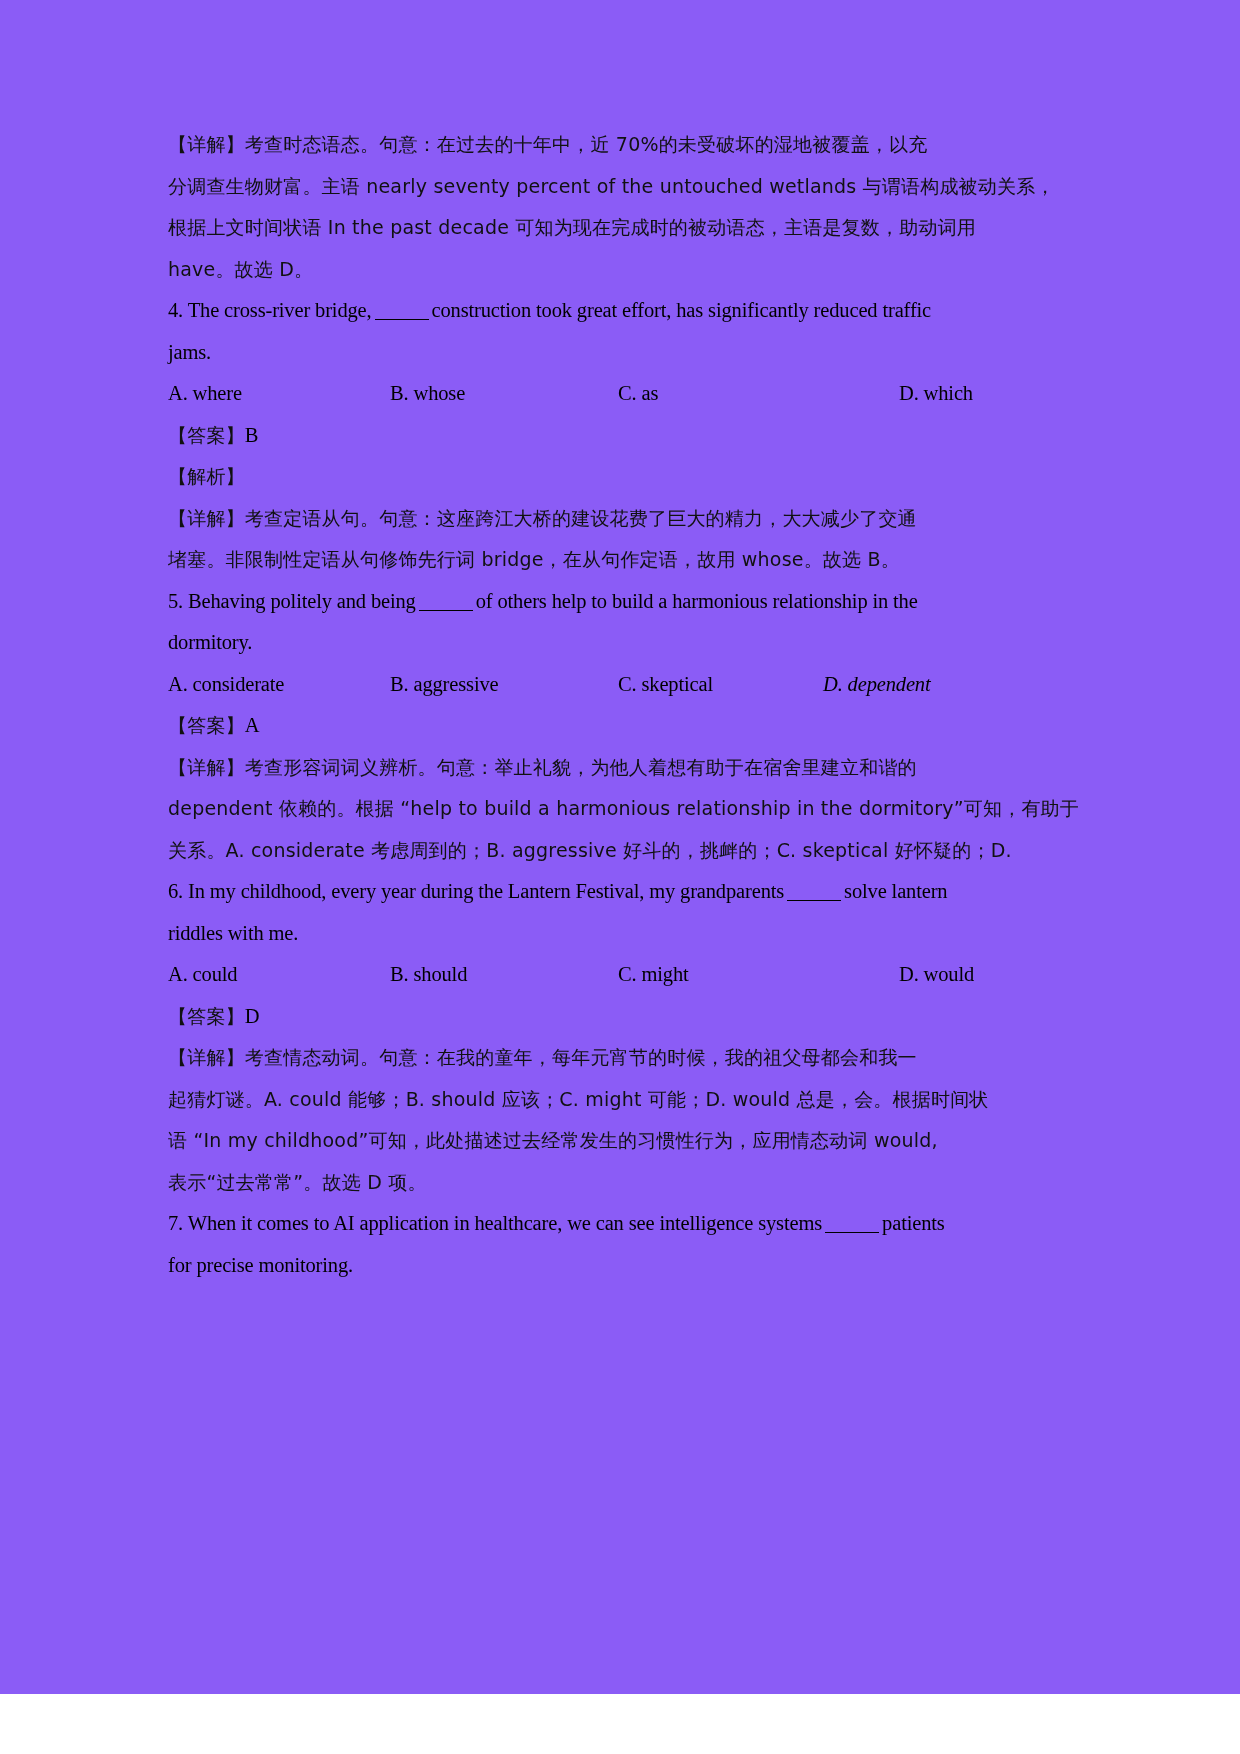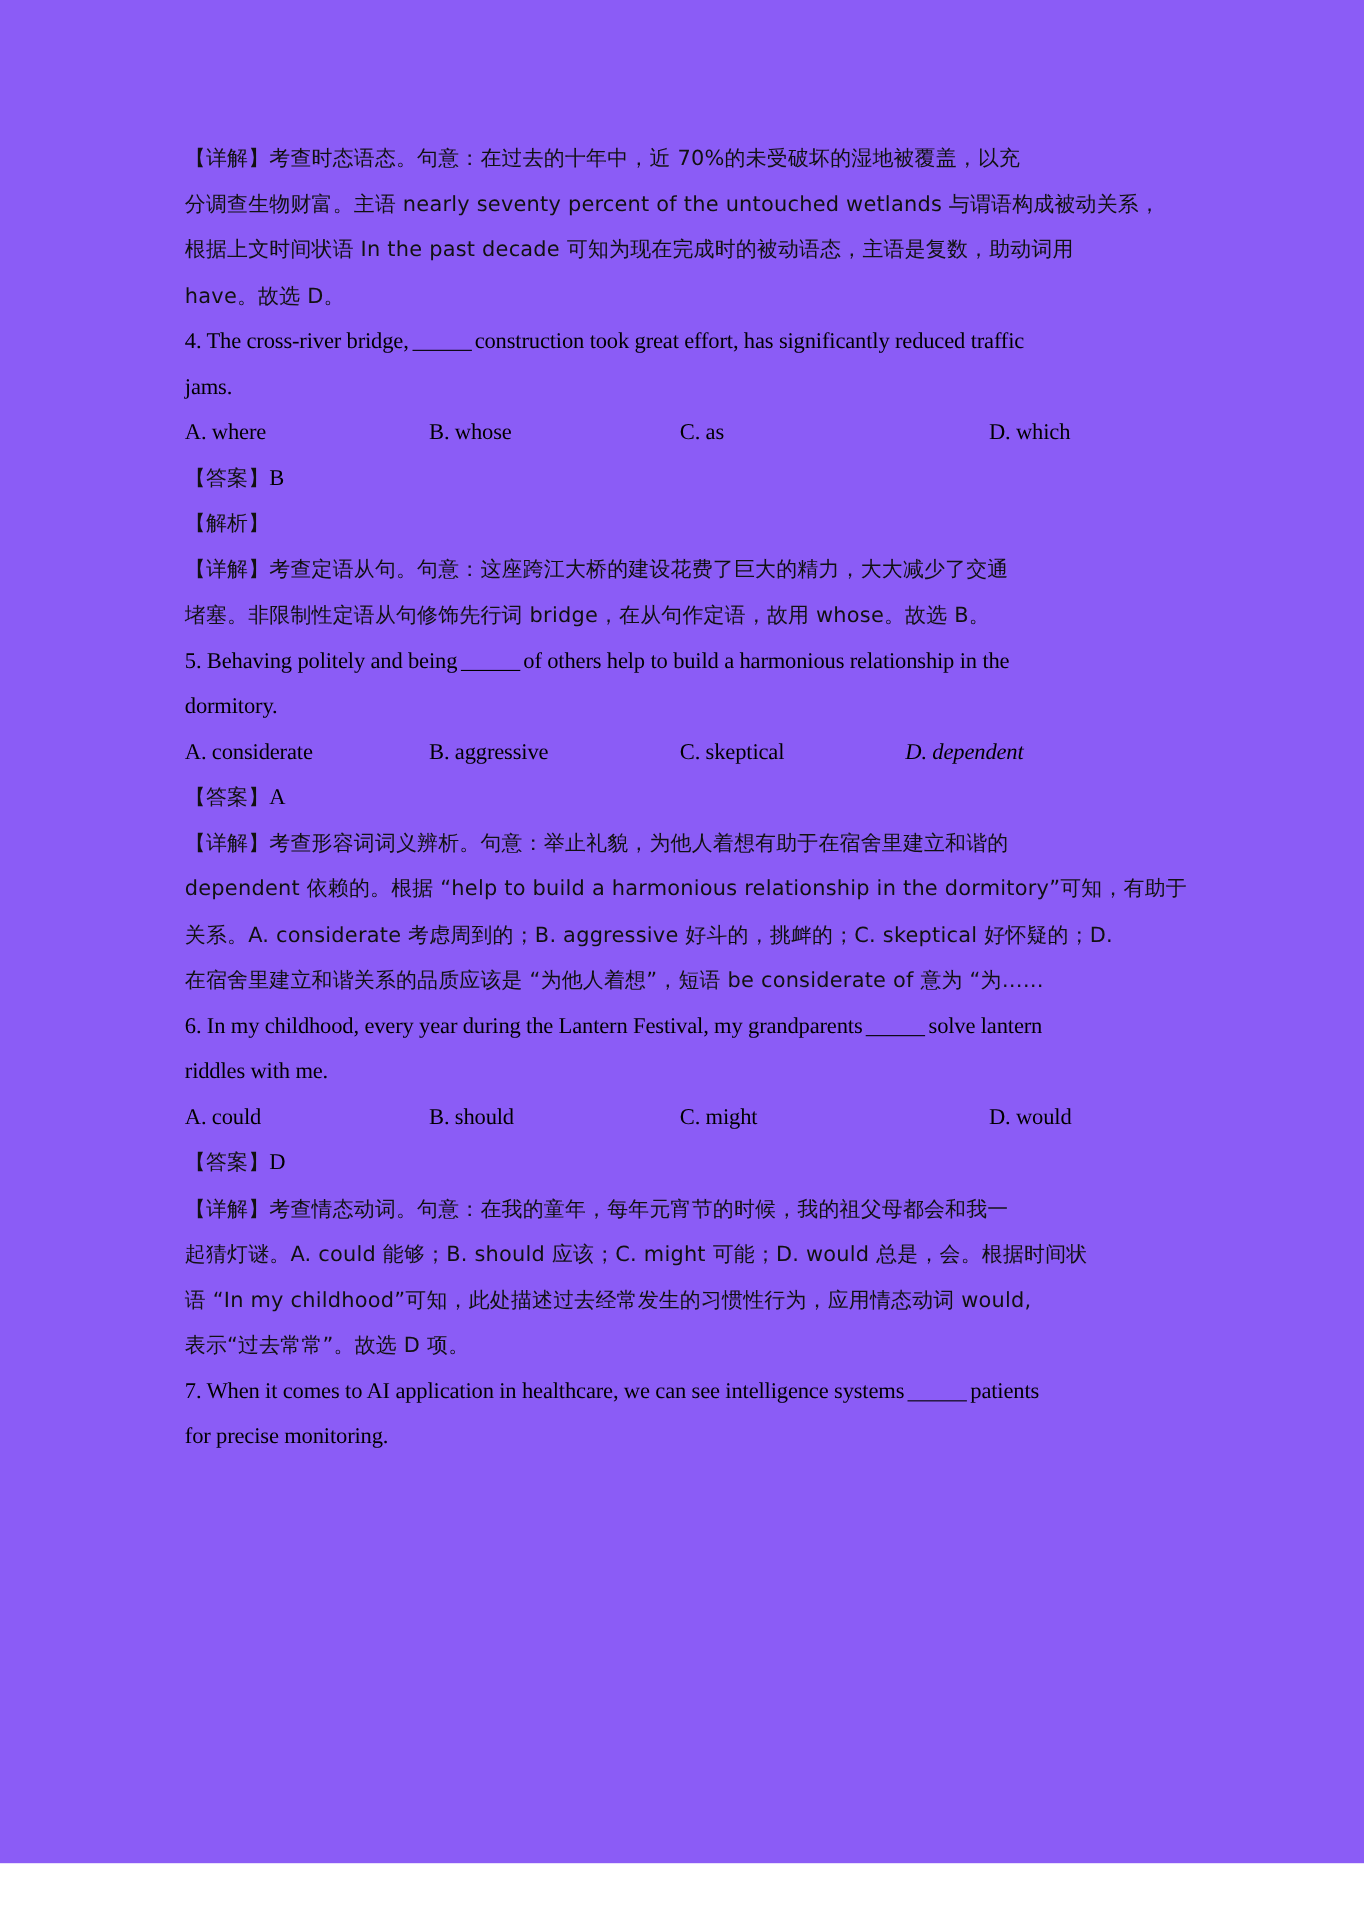--- a/index.html
+++ b/index.html
@@ -103,21 +103,20 @@
       <span class="opt o2">B. aggressive</span>
       <span class="opt o3">C. skeptical</span>
       <span class="opt o4w">D. dependent</span>
     </div>
     <div class="line">
       <span class="cn">【答案】</span><span class="en">A</span>
     </div>
     <div class="line cn">【详解】考查形容词词义辨析。句意：举止礼貌，为他人着想有助于在宿舍里建立和谐的</div>
     <div class="line cn">dependent 依赖的。根据 “help to build a harmonious relationship in the dormitory”可知，有助于</div>
     <div class="line cn">关系。A. considerate 考虑周到的；B. aggressive 好斗的，挑衅的；C. skeptical 好怀疑的；D.</div>
-    <div class="line cn">在宿舍里建立和谐关系的品质应该是 “为他人着想”，短语 be considerate of 意为 “为……</div>
 
     <div class="line">
       <span class="en">6. In my childhood, every year during the Lantern Festival, my grandparents</span><span class="blank"></span><span class="en">solve lantern</span>
     </div>
     <div class="line en">riddles with me.</div>
     <div class="line opts">
       <span class="opt o1">A. could</span>
       <span class="opt o2">B. should</span>
       <span class="opt o3">C. might</span>
       <span class="opt o4">D. would</span>

